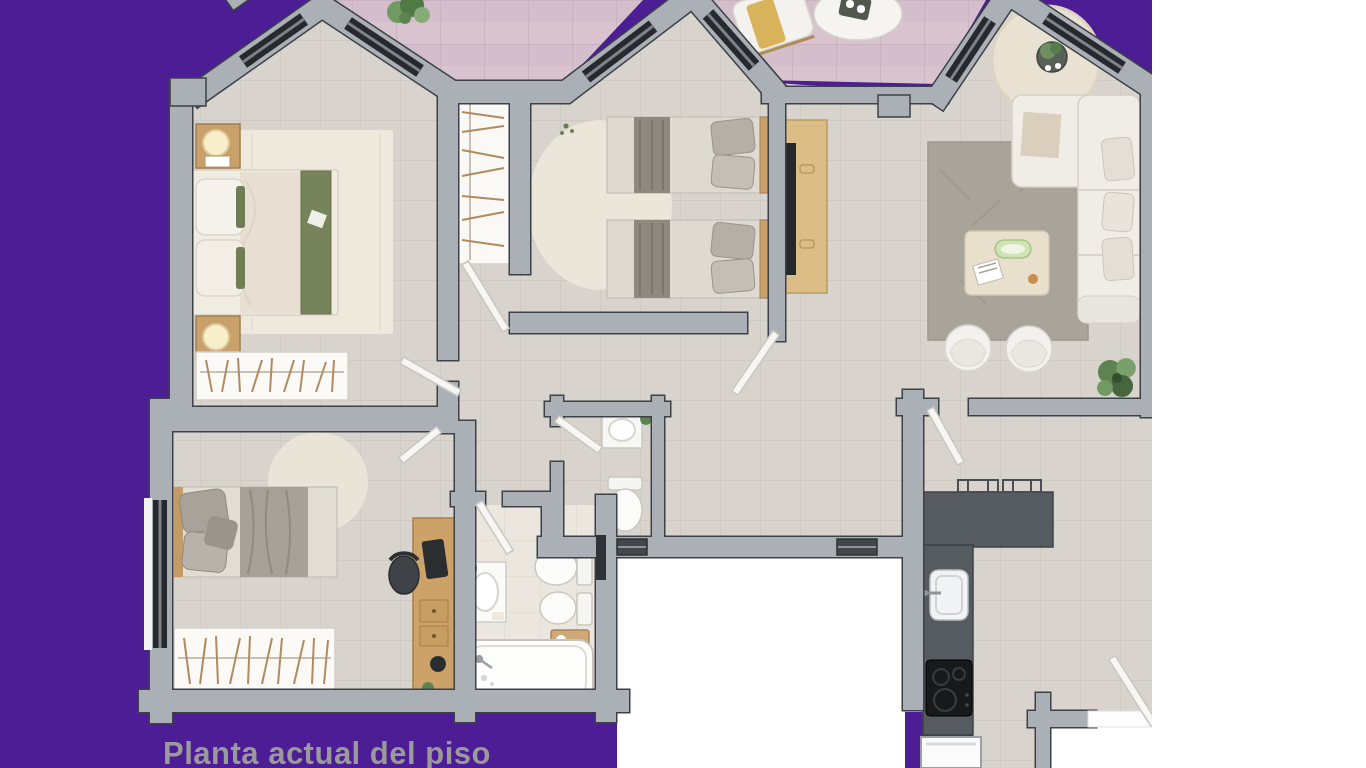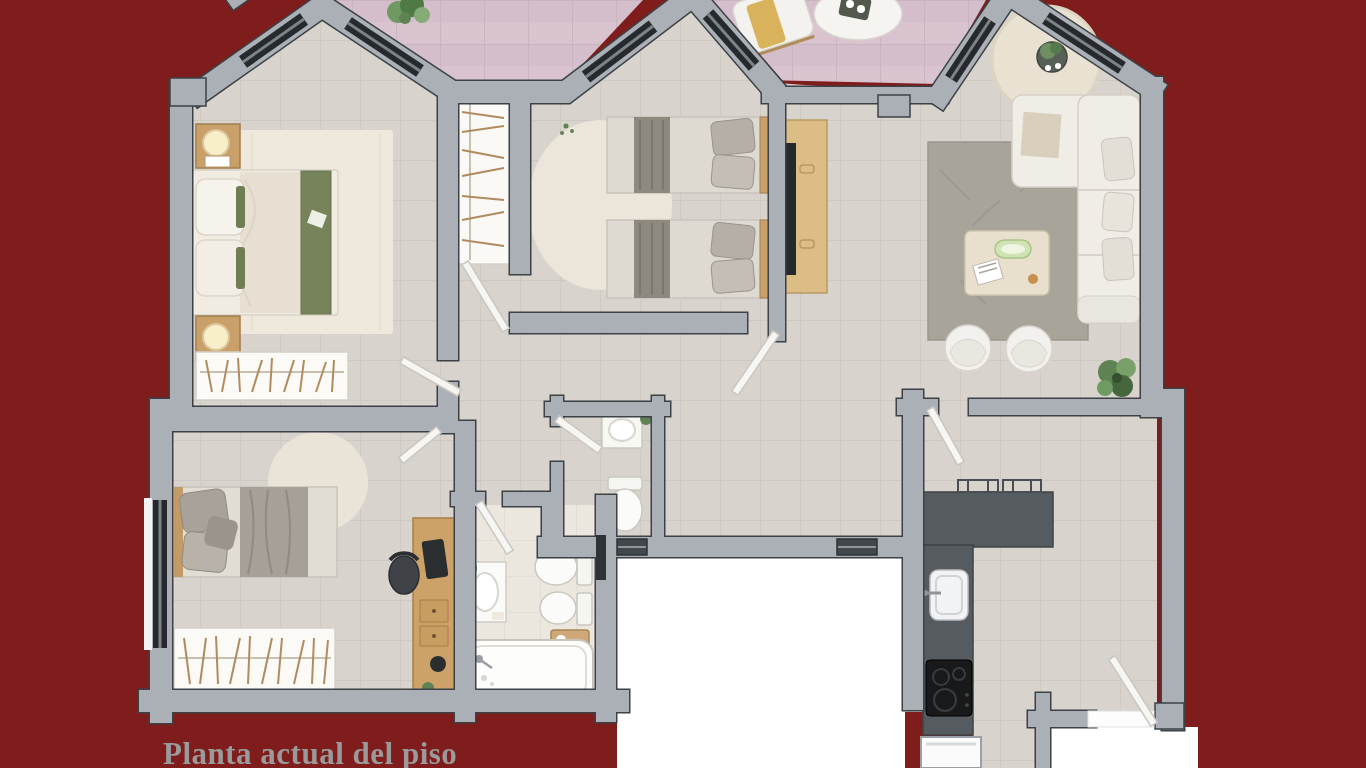--- a/index.html
+++ b/index.html
@@ -1,17 +1,17 @@
 <!DOCTYPE html>
 <html style="--caption-color: #9a9a9a;"><head>
 <meta charset="utf-8">
 <style>
   html,body{margin:0;padding:0;background:#ffffff;}
-  .canvas{position:relative;width:1366px;height:768px;background:#7f1d1d;overflow:hidden;
-          font-family:Liberation Serif, serif;}
+  .canvas{position:relative;width:1152px;height:768px;background:#4c1d95;overflow:hidden;
+          font-family:Liberation Sans, sans-serif;}
   .caption{position:absolute;left:163px;top:736px;font-size:31px;font-weight:700;
            color:var(--caption-color,#9a9a9a);letter-spacing:.5px;white-space:nowrap;}
   svg{position:absolute;left:0;top:0;}
 </style>
 </head>
 <body>
 
 <div class="canvas">
 
 <svg width="1366" height="768" viewBox="0 0 1366 768">

